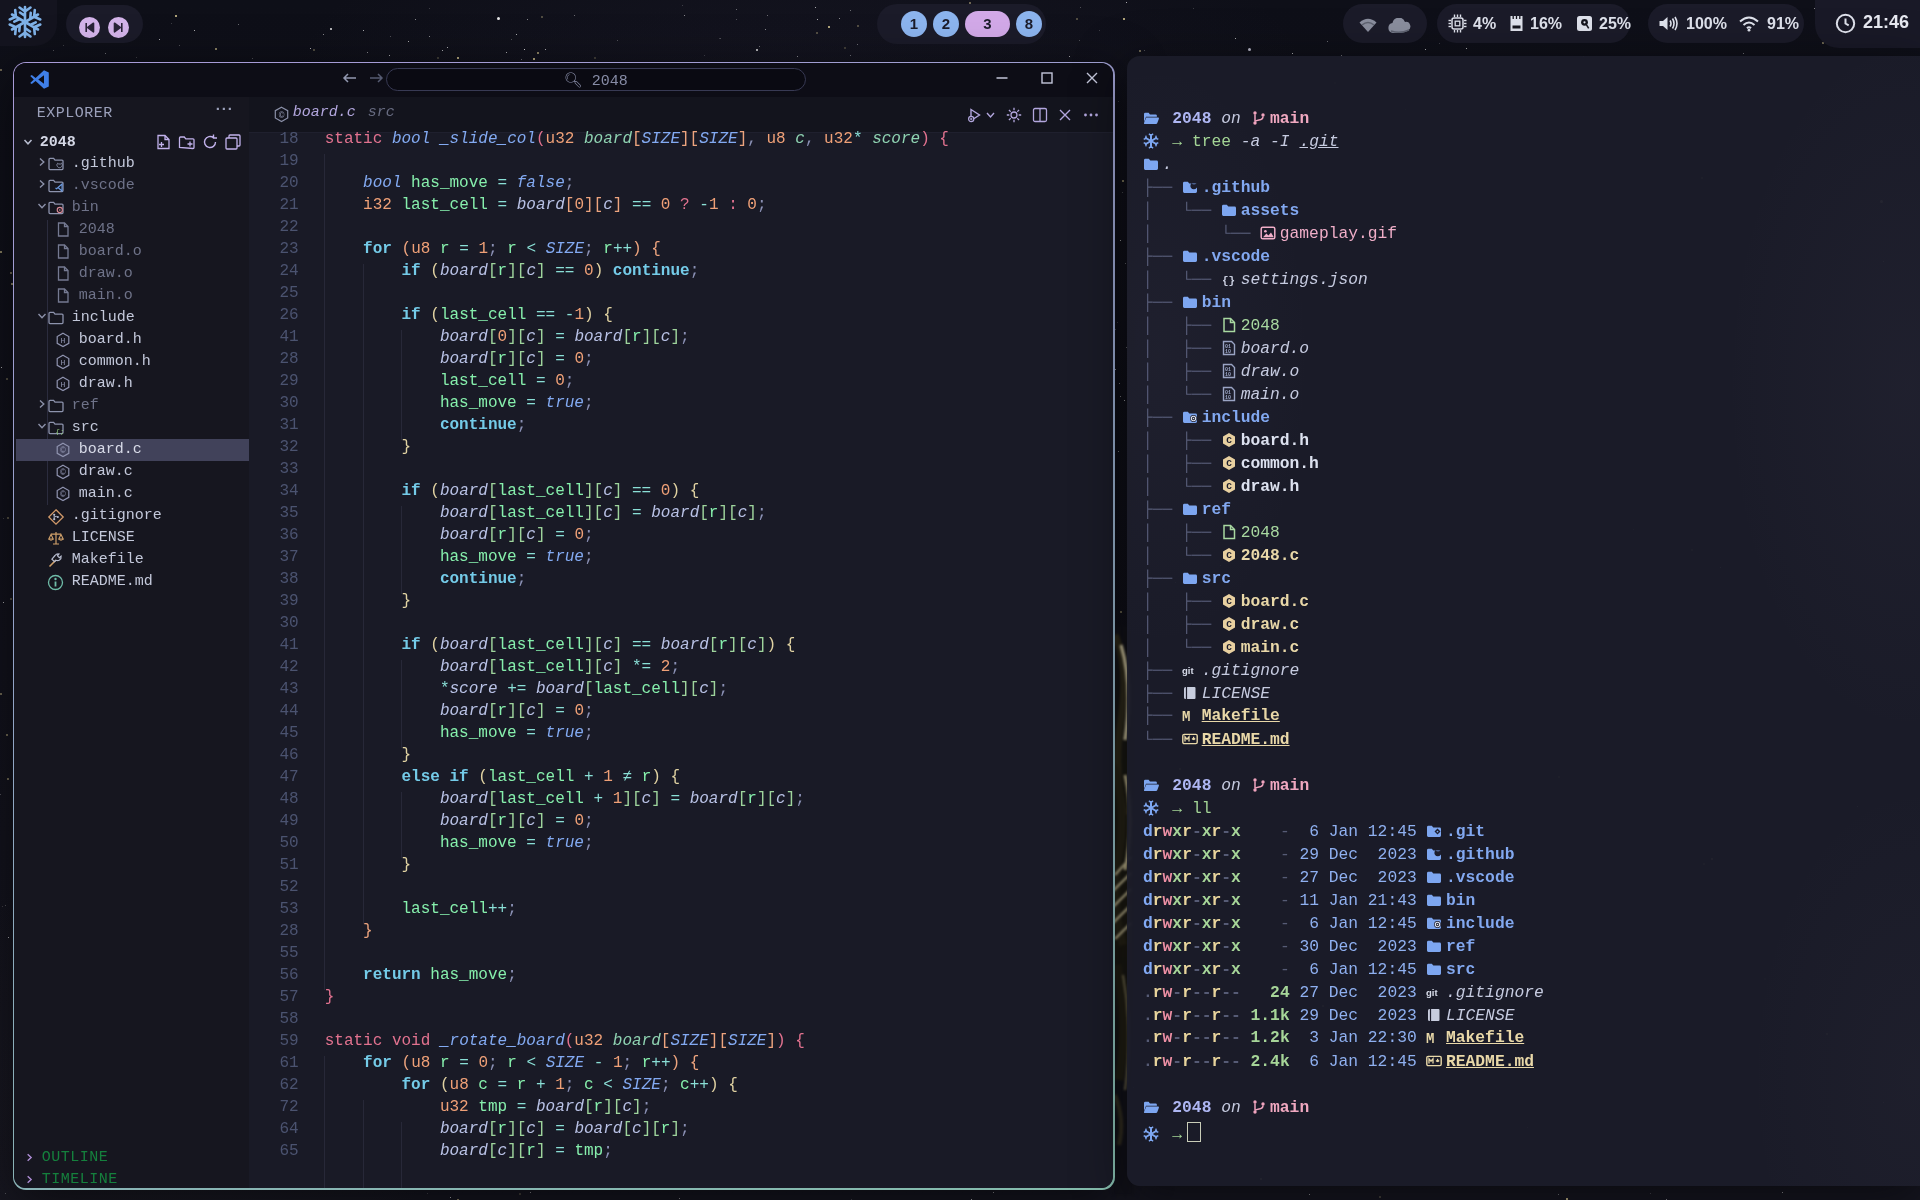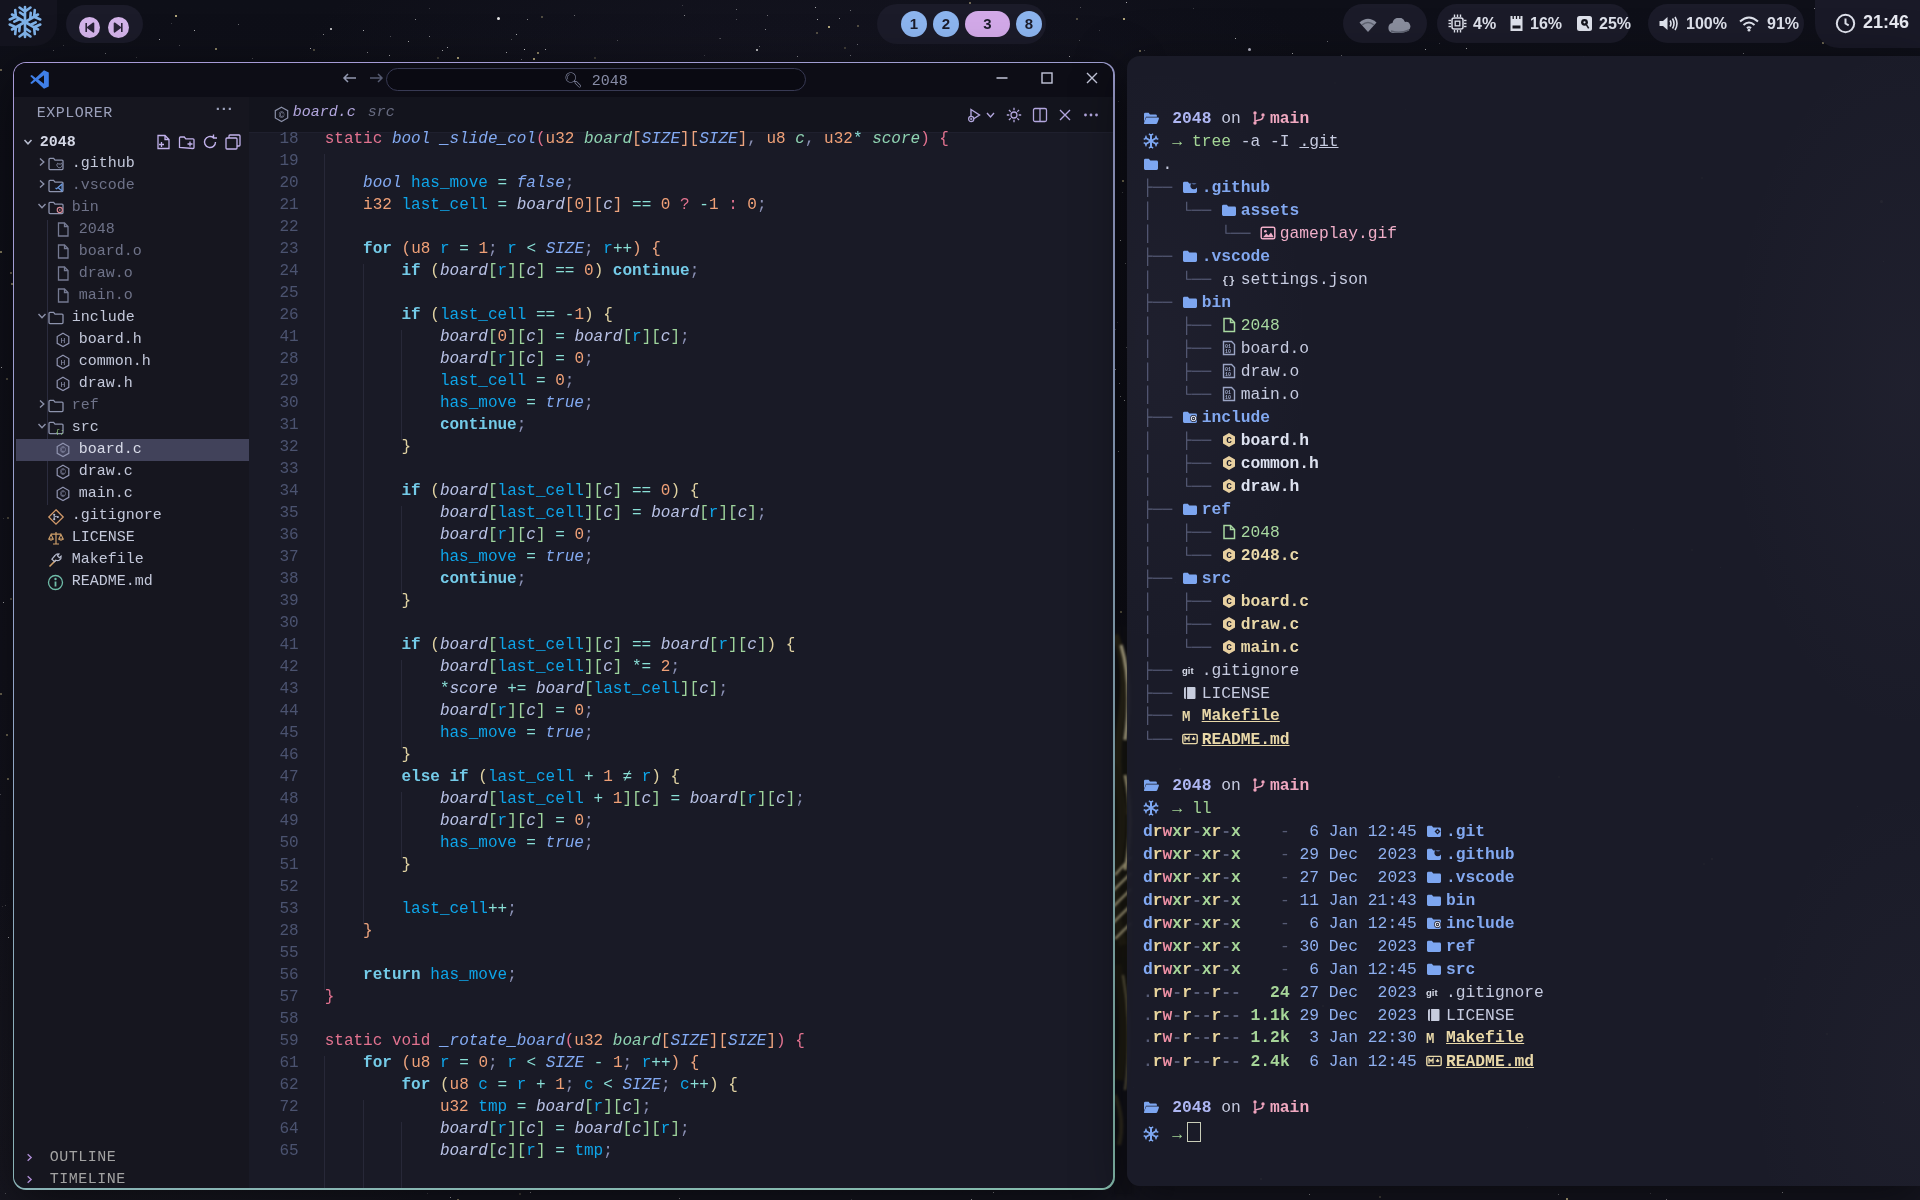--- a/index.html
+++ b/index.html
@@ -38,55 +38,55 @@
 #eroot .rchev { position:absolute; left:8px; top:5px; }
 #eroot b { position:absolute; left:26px; top:3px; font:bold 15px "Liberation Mono"; color:#d5d8e6; }
 .srow { position:absolute; left:0; width:235px; height:22px; }
 .srow .sic { position:absolute; top:3px; }
 .slab { position:absolute; top:2.5px; font:15px "Liberation Mono"; white-space:pre; }
 .sw { color:#c3c8da; } .sg { color:#6e7288; } .swb { color:#d8dbe8; }
 .sel { position:absolute; left:2px; top:0; width:233px; height:22px; background:#41425a; }
 .sguide { position:absolute; left:33.5px; width:1px; background:#2b2c3e; }
 .outl { position:absolute; left:0; width:235px; height:22px; }
 .outl svg { position:absolute; left:10px; top:5px; }
-.outl span { position:absolute; left:28px; top:2.5px; font:15px "Liberation Mono"; color:#a3a3a3; letter-spacing:0.5px;margin-left:8px; }
+.outl span { position:absolute; left:28px; top:2.5px; font:15px "Liberation Mono"; color:#15803d; letter-spacing:0.5px; }
 
 .tabc { position:absolute; left:24px; top:9px; width:17px; height:17px; }
 .tabt { position:absolute; left:44px; top:7px; font:italic 15px "Liberation Mono"; color:#b2a6dd; }
 .tabs { position:absolute; left:119px; top:7px; font:italic 15px "Liberation Mono"; color:#676b80; }
 .tbi { position:absolute; top:9px; width:18px; height:18px; }
 
 #code { position:absolute; left:0; top:-3px; width:100%; }
 .cl { position:relative; height:22px; white-space:pre; }
 .ln { position:absolute; left:0; width:50px; text-align:right; font:16px "Liberation Mono"; color:#4b5370; }
 .ct { position:absolute; left:76px; font:16px "Liberation Mono"; color:#c5cbe3;text-align:right; }
 .ct i { font-style:normal; }
 .k { color:#e2728f; } .t { color:#83aaf2; font-style:italic !important; }
 .n { color:#efa077; } .p { color:#8fd3b2; font-style:italic !important; }
-.v { color:#0ea5e9; } .pr { color:#b9c2e6; font-style:italic !important; }
+.v { color:#86efac; } .pr { color:#b9c2e6; font-style:italic !important; }
 .o { color:#8adfd6; } .pu { color:#8b91b5; }
 .c1 { color:#e2728f; } .c2 { color:#eda47e; } .c3 { color:#e0d2a2; } .c4 { color:#9ed49c; }
 .cy { color:#74cbe8; font-weight:bold; } .cm { color:#6f7591; font-style:italic !important; }
 .ig { position:absolute; width:1px; background:#272838; }
 
 
 #term { position:absolute; left:1126.5px; top:55.5px; width:794px; height:1130px; border-radius:13px 0 0 13px;
   background:
     radial-gradient(220px 420px at 30px 300px, rgba(120,115,150,0.05), transparent 70%),
     radial-gradient(260px 500px at 780px 330px, rgba(130,120,150,0.05), transparent 70%),
     radial-gradient(240px 420px at 790px 1020px, rgba(130,120,140,0.04), transparent 70%),
     rgba(27,28,41,0.96);
   box-shadow:0 12px 50px rgba(0,0,0,0.5); overflow:hidden; }
 #tbody { position:absolute; left:16.5px; top:51.5px; }
 .tl { height:23px; white-space:pre; font:16.3px "Liberation Mono"; color:#c6cbe0; }
 .tl b { font-weight:bold; }
 .ticb { display:inline-block; }
 .tic { display:inline-block; }
 .lav { color:#aeb6f2; } .pnk { color:#f0a8c0; } .pnk2 { color:#f0aec8; }
-.fg { color:#c6cbe0; } .grn { color:#a3d495; } .grn2 { color:#a8d8a0; }
+.fg { color:#c6cbe0;font-style:italic; } .grn { color:#a3d495; } .grn2 { color:#a8d8a0; }
 .bfo { color:#82a8f0; } .wht { color:#dde2f0; } .crm { color:#e9d8a8; }
 .con { color:#575c78; }
 .dat { color:#8fb0f0; }
 .pb { color:#82aaf5; font-style:normal; } .py { color:#e8d49c; font-style:normal; }
 .pw { color:#ec8fa4; font-style:normal; } .px { color:#a6d598; font-style:normal; }
 .pd { color:#565b75; font-style:normal; }
 .cursor { display:inline-block; width:14px; height:20px; border:1.5px solid #c9cdb8; transform:translateY(3px); margin-left:-5px; }
 
 
 #feather { position:absolute; left:1113px; top:625px; width:20px; height:570px; overflow:hidden; filter:blur(0.8px); z-index:0; }

